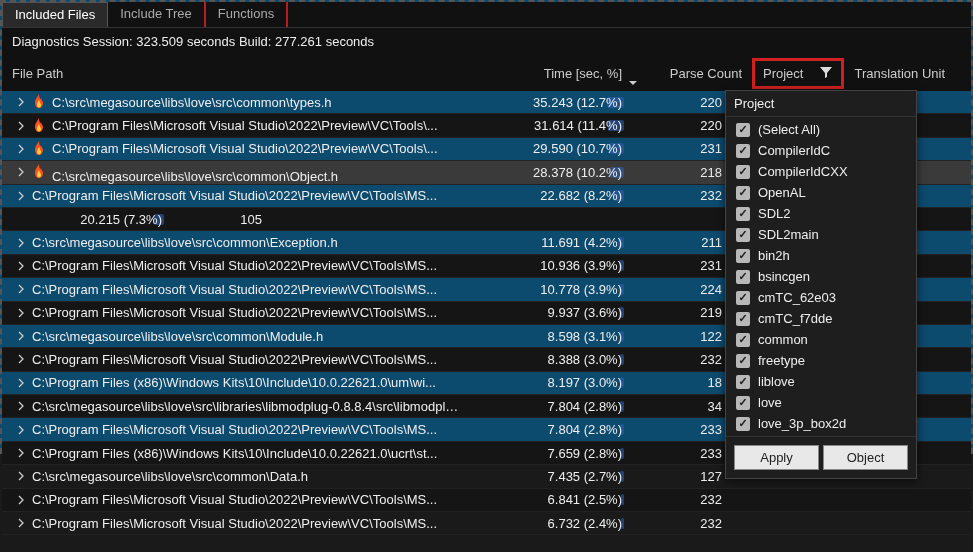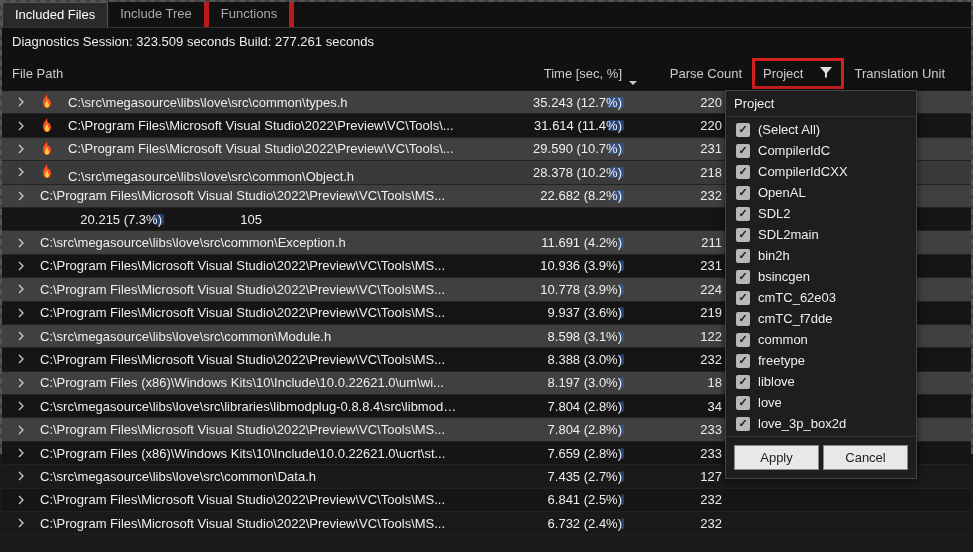--- a/index.html
+++ b/index.html
@@ -11,33 +11,33 @@
   width: 973px;
   height: 552px;
   overflow: hidden;
   position: relative;
 }
 .outer {
   border: 2px dashed #555;
   width: 973px;
   height: 454px;
   position: relative;
-  background: #404040;
+  background: #0c4a6e;
 }
 .tabs {
   display: flex;
   background: #111;
   border-bottom: 1px solid #333;
   height: 26px;
 }
 .tab {
   padding: 4px 12px;
   color: #aaa;
   font-size: 13px;
-  border-right: 5px solid #b91c1c;
+  border-right: 2px solid #b91c1c;
 }
 .tab.active {
   background: #2a2a2a;
   color: #fff;
   border: 1px solid #555;
   border-bottom: none;
 }
 .diagnostics-bar {
   padding: 6px 10px;
   color: #eee;
@@ -73,21 +73,21 @@
   align-items: center;
   border-bottom: 1px solid #222;
   color: #eee;
 }
 .row.alt { background: #151515; }
 .row.selected { background: #3a3a3a; }
 .row .cell-file {
   flex: 0 0 460px;
   display: flex;
   align-items: center;
-  gap: 14px;
+  gap: 6px;
   padding-left: 14px;
   white-space: nowrap;
   overflow: hidden;
 }
 .row .cell-time {
   flex: 0 0 180px;
   text-align: right;
   padding-right: 20px;
   position: relative;
 }
@@ -512,16 +512,16 @@
           <span class="chk">✓</span>
           <span>love</span>
         </div>
         <div class="filter-item">
           <span class="chk">✓</span>
           <span>love_3p_box2d</span>
         </div>
       </div>
     <div class="filter-buttons">
       <button>Apply</button>
-      <button>Cancel</button>
+      <button>Object</button>
     </div>
   </div>
 </div>
 
 </body></html>

